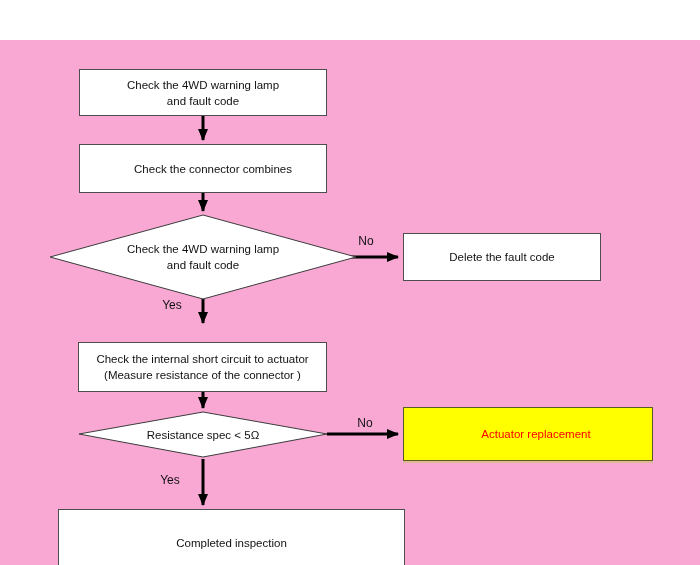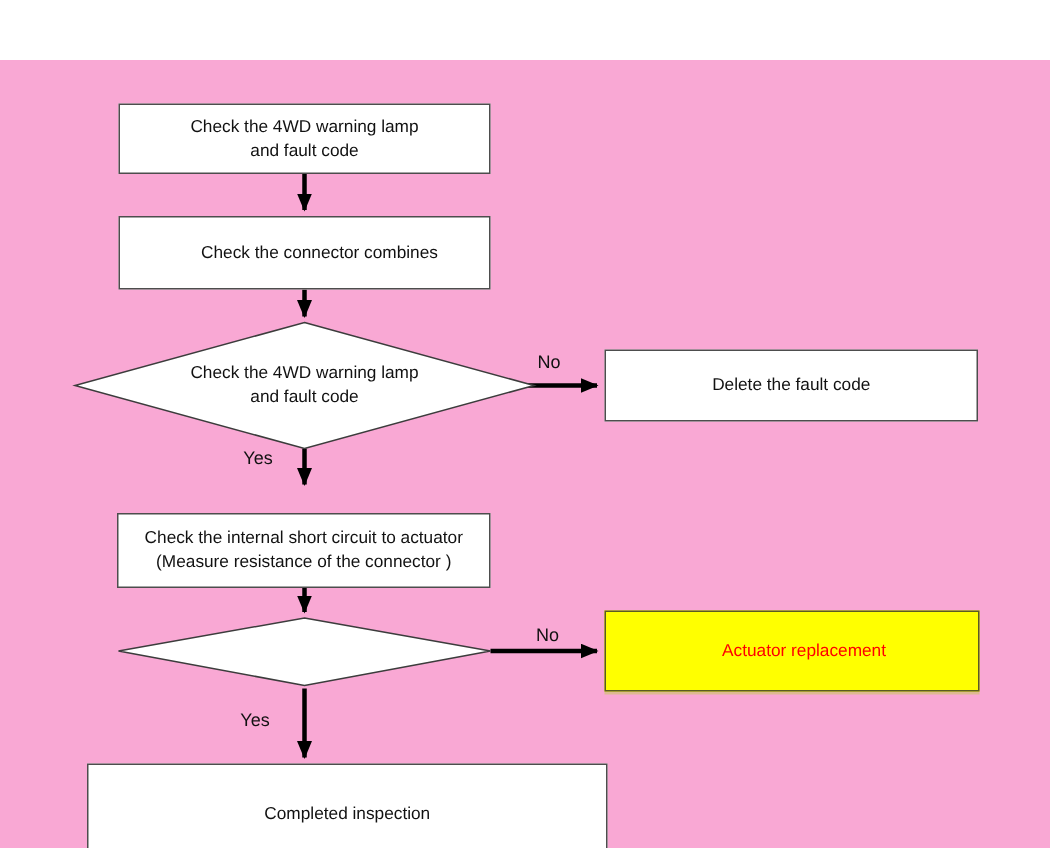--- a/index.html
+++ b/index.html
@@ -46,21 +46,21 @@
   .edge-label {
     position: absolute;
     font-size: 12px;
     line-height: 14px;
     text-align: center;
     width: 44px;
   }
   
   .n-check-lamp      { left: 79px;  top: 29px;  width: 248px; height: 47px; }
   .n-check-connector { left: 79px;  top: 104px; width: 248px; height: 49px; padding-left: 20px; }
-  .n-delete-fault    { left: 403px; top: 193px; width: 249px; height: 48px; text-align: right; }
+  .n-delete-fault    { left: 403px; top: 193px; width: 198px; height: 48px; text-align: right; }
   .n-check-short     { left: 78px;  top: 302px; width: 249px; height: 50px; }
   .n-actuator        { left: 403px; top: 367px; width: 250px; height: 54px;
                        background: #ffff00; border: 1px solid #5a5a24;
                        box-shadow: 0 2px 0 rgba(200,200,90,0.55);
                        color: #ff0000; padding-left: 16px; }
   .n-completed       { left: 58px;  top: 469px; width: 347px; height: 68px; }
   .t-decision-lamp       { left: 78px; top: 196px; width: 250px; height: 42px; }
   .t-decision-resistance { left: 78px; top: 386px; width: 250px; height: 18px; }
   .l-no1  { left: 344px; top: 194px; }
   .l-yes1 { left: 150px; top: 258px; }
@@ -108,20 +108,23 @@
 
   <div class="node n-delete-fault">
     <span class="node-text">Delete the fault code</span>
   </div>
 
   <div class="node n-check-short">
     <span class="node-text">Check the internal short circuit to actuator
 (Measure resistance of the connector )</span>
   </div>
 
+  <div class="diamond-text t-decision-resistance">
+    <span class="node-text">Resistance spec &lt; 5Ω</span>
+  </div>
 
   <div class="node n-actuator">
     <span class="node-text">Actuator replacement</span>
   </div>
 
   <div class="node n-completed">
     <span class="node-text">Completed inspection</span>
   </div>
 
   <span class="edge-label l-no1">No</span>

